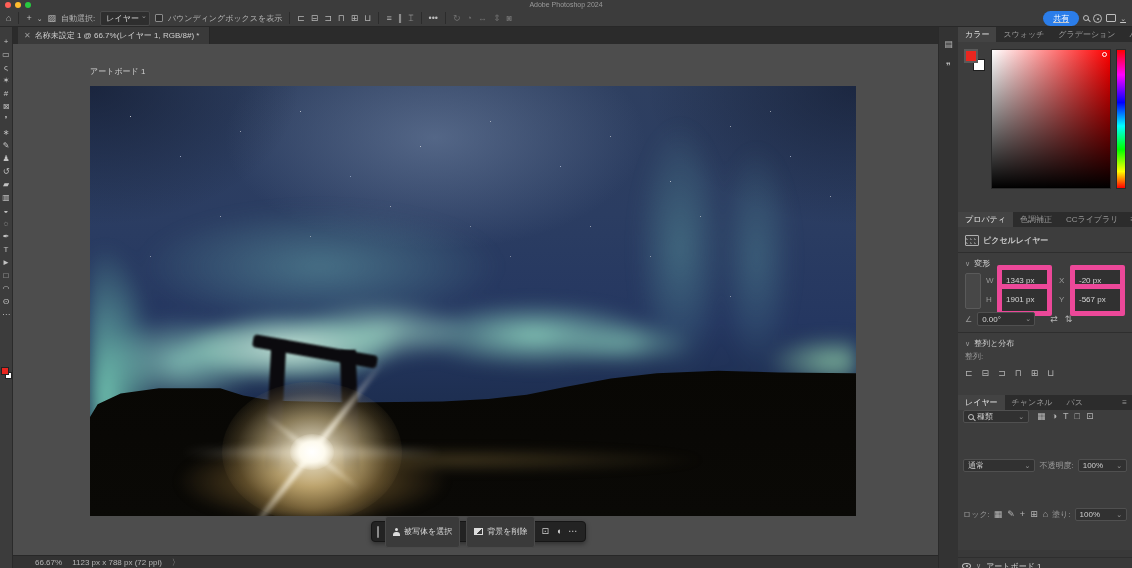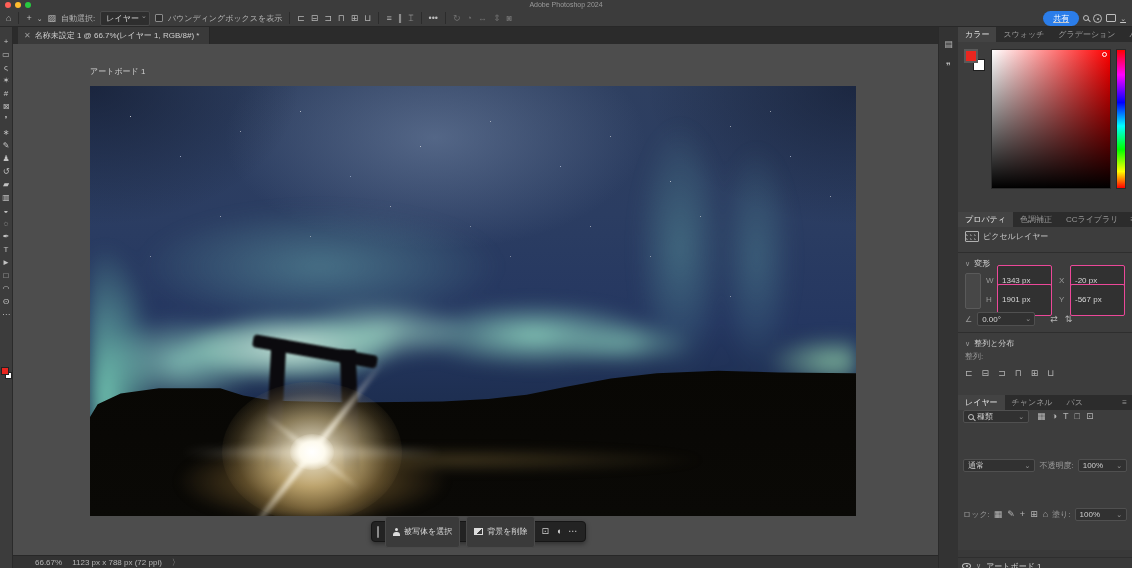--- a/index.html
+++ b/index.html
@@ -134,32 +134,32 @@
   .mini-fgbg { position:relative; width:22px; height:24px; }
   .mini-fgbg .bg { position:absolute; left:9px; top:10px; width:12px; height:12px; background:#fff; border:1px solid #1e1e1e; }
   .mini-fgbg .fg { position:absolute; left:0; top:0; width:14px; height:14px; border:2px solid #5a5a5a; }
   .satbox { flex:1; height:140px; position:relative; border:1px solid #2a2a2a;
     background:linear-gradient(to bottom, rgba(0,0,0,0), #000), linear-gradient(to right, #fff, #f00); }
   .satbox .picker { position:absolute; right:3px; top:2px; width:5px; height:5px; border:1px solid #fff; border-radius:50%; }
   .huebar { width:10px; height:140px; border:1px solid #2a2a2a;
     background:linear-gradient(to bottom,#f00 0%,#f0f 18%,#00f 38%,#0ff 55%,#0f0 72%,#ff0 88%,#f00 100%); }
 
   #props-body { height:168px; padding:4px 7px; font-size:8px; }
-  .prow { display:flex; gap:4px; height:18px; }
+  .prow { display:flex; align-items:center; gap:4px; height:18px;font-weight:bold; }
   .ptype-icon { width:14px; height:11px; border:1px solid #b0b0b0; border-radius:1px; background:
     linear-gradient(45deg,#777 25%,transparent 25%) 0 0/4px 4px; }
   .divider { height:1px; background:#2e2e2e; margin:3px -7px; }
   .sec-head { display:flex; align-items:center; gap:4px; height:15px; color:#cfcfcf; }
   .sec-head .chev { font-size:7px; color:#9a9a9a; }
   .tgrid { display:flex; gap:5px; }
   .proxy { width:16px; height:36px; border:1px solid #5a5a5a; border-radius:2px; margin-top:2px; background:#474747; }
   .fields { flex:1; }
   .frow { display:flex; align-items:center; gap:3px; height:19px; }
   .flabel { width:8px; color:#9a9a9a; }
-  .field { flex:1; background:#313131; border:1px solid #ec4899; border-radius:2px; height:32px;
+  .field { flex:1; background:#313131; border:5px solid #ec4899; border-radius:2px; height:32px;
     display:flex; align-items:center; padding:0 4px; color:#d6d6d6; }
   .angle-row { display:flex; align-items:center; gap:5px; height:20px; }
   .angle-sel { width:58px; background:#313131; border:1px solid #505050; border-radius:2px; height:14px;
     display:flex; align-items:center; padding:0 4px; color:#d6d6d6; position:relative; }
   .angle-sel .chev { position:absolute; right:3px; font-size:7px; color:#9a9a9a; }
   .flip { font-size:9px; color:#b5b5b5; margin-left:10px; }
   .align-icons { display:flex; gap:9px; height:18px; align-items:center; }
   .align-icons .icon { font-size:9px; color:#b5b5b5; }
 
   #layers-body { position:absolute; top:15px; bottom:0; left:0; right:0; background:#3d3d3d; display:flex; flex-direction:column; font-size:8px;gap:36px; }

